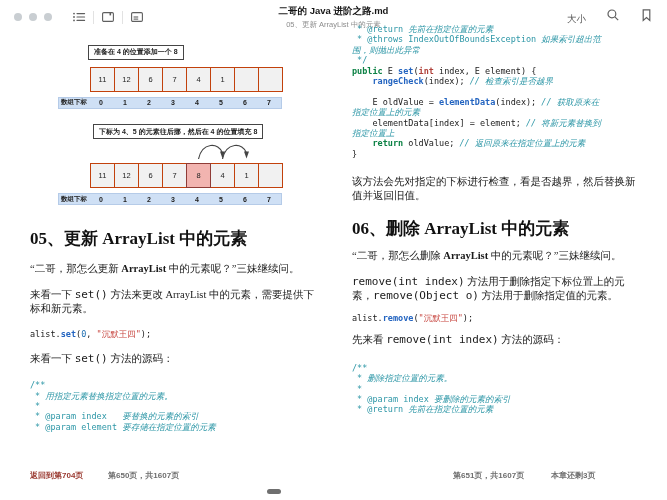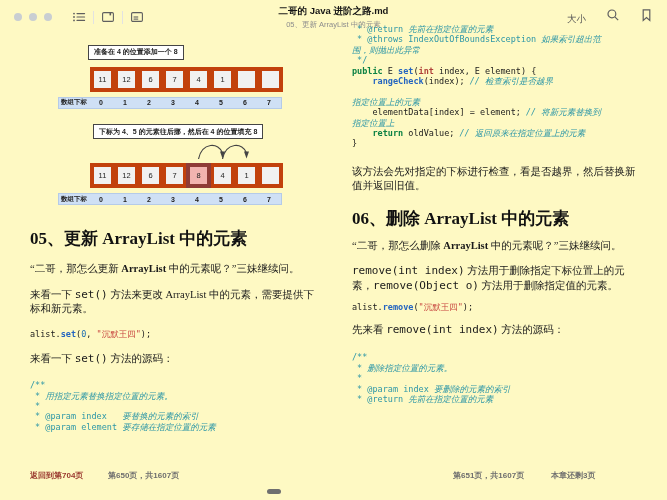--- a/index.html
+++ b/index.html
@@ -1,16 +1,16 @@
 <!DOCTYPE html>
 <html style="--comment: #2e97a7; --keyword: #0a8043; --function: #2364c0; --string: #c7453f; --number: #2271b3; --type: #b0413a; --index-row-bg: #cfe0f5; --highlight-cell: #f2b4b0; --back-link: #99372e;"><head>
 <meta charset="utf-8">
 <style>
   html,body{margin:0;padding:0;background:#e8e8e8;}
-  .screen{position:relative;width:667px;height:500px;background:#fef9c3;overflow:hidden;
+  .screen{position:relative;width:667px;height:500px;background:#ffffff;overflow:hidden;
           font-family:"Liberation Sans",sans-serif;color:#1a1a1a;}
 
   
   .titlebar{position:absolute;top:0;left:0;right:0;height:34px;display:flex;align-items:center;padding:0 14px;box-sizing:border-box;}
   .traffic{display:flex;gap:7px;align-items:center;}
   .traffic span{width:8px;height:8px;border-radius:50%;background:#c9ced2;display:block;}
   .tb-icons{display:flex;align-items:center;gap:7px;margin-left:20px;}
   .tb-icons svg{display:block;}
   .vsep{width:1px;height:13px;background:#e2e2e2;}
   .tb-title{position:absolute;left:50%;top:5px;transform:translateX(-50%);text-align:center;white-space:nowrap;}
@@ -24,21 +24,21 @@
   .page-right{position:absolute;left:352px;top:24px;width:289px;}
 
   
   .dcap{display:inline-block;border:1px solid #454545;background:#fff;font-size:7px;font-weight:bold;
         padding:1.5px 5px;color:#222;white-space:nowrap;}
   .d1 .dcap{margin-left:58px;margin-top:2px;}
   .d2{margin-top:11px;}
   .d2 .dcap{margin-left:63px;}
   .cells{display:flex;margin-left:60px;margin-top:7px;}
   .d2 .cells{margin-top:0;}
-  .acell{width:25px;height:25px;border:4px solid #c2410c;background:#f1f1f1;box-sizing:border-box;margin-left:-1px;
+  .acell{width:25px;height:25px;border:1px solid #c2410c;background:#f1f1f1;box-sizing:border-box;margin-left:-1px;
          display:flex;align-items:center;justify-content:center;font-size:7.5px;color:#222;}
   .acell:first-child{margin-left:0;}
   .acell.hi{background:var(--highlight-cell,#f2b4b0);border-color:#8f3c37;z-index:1;}
   .idxrow{display:flex;align-items:center;margin-left:28px;margin-top:5px;height:12px;width:224px;box-sizing:border-box;
           background:var(--index-row-bg,#cfe0f5);border:1px solid #b5cbe8;}
   .idxlabel{width:32px;text-align:center;font-size:6.5px;font-weight:bold;color:#222;}
   .idxcell{width:24px;text-align:center;font-size:7px;font-weight:bold;color:#222;}
   .arrowband{position:relative;height:24px;margin-left:60px;width:200px;}
   .arrowband svg{position:absolute;left:0;top:0;}
 
@@ -213,20 +213,21 @@
 
   <div class="page-right">
     <div class="code">
         <div class="cl"><span class="tk-cmt"> * @return </span><span class="tk-cmti">先前在指定位置的元素</span></div>
         <div class="cl"><span class="tk-cmt"> * @throws IndexOutOfBoundsException </span><span class="tk-cmti">如果索引超出范</span></div>
         <div class="cl"><span class="tk-cmti">围，则抛出此异常</span></div>
         <div class="cl"><span class="tk-cmt"> */</span></div>
         <div class="cl"><span class="tk-kw">public</span><span> E </span><span class="tk-fn">set</span><span>(</span><span class="tk-type">int</span><span> index, E element) {</span></div>
         <div class="cl"><span>    </span><span class="tk-fn">rangeCheck</span><span>(index); </span><span class="tk-cmti">// 检查索引是否越界</span></div>
         <div class="cl">&nbsp;</div>
+        <div class="cl"><span>    E oldValue = </span><span class="tk-fn">elementData</span><span>(index); </span><span class="tk-cmti">// 获取原来在</span></div>
         <div class="cl"><span class="tk-cmti">指定位置上的元素</span></div>
         <div class="cl"><span>    elementData[index] = element; </span><span class="tk-cmti">// 将新元素替换到</span></div>
         <div class="cl"><span class="tk-cmti">指定位置上</span></div>
         <div class="cl"><span>    </span><span class="tk-kw">return</span><span> oldValue; </span><span class="tk-cmti">// 返回原来在指定位置上的元素</span></div>
         <div class="cl"><span>}</span></div>
       </div>
     <div class="para" style="margin-top:16px"><span>该方法会先对指定的下标进行检查，看是否越界，然后替换新值并返回旧值。</span></div>
     <div class="h2">06、删除 ArrayList 中的元素</div>
     <div class="para" style="margin-top:9px"><span>“二哥，那怎么删除 </span><span class="b">ArrayList</span><span> 中的元素呢？”三妹继续问。</span></div>
     <div class="para"><span class="mono">remove(int index)</span><span> 方法用于删除指定下标位置上的元素，</span><span class="mono">remove(Object o)</span><span> 方法用于删除指定值的元素。</span></div>

